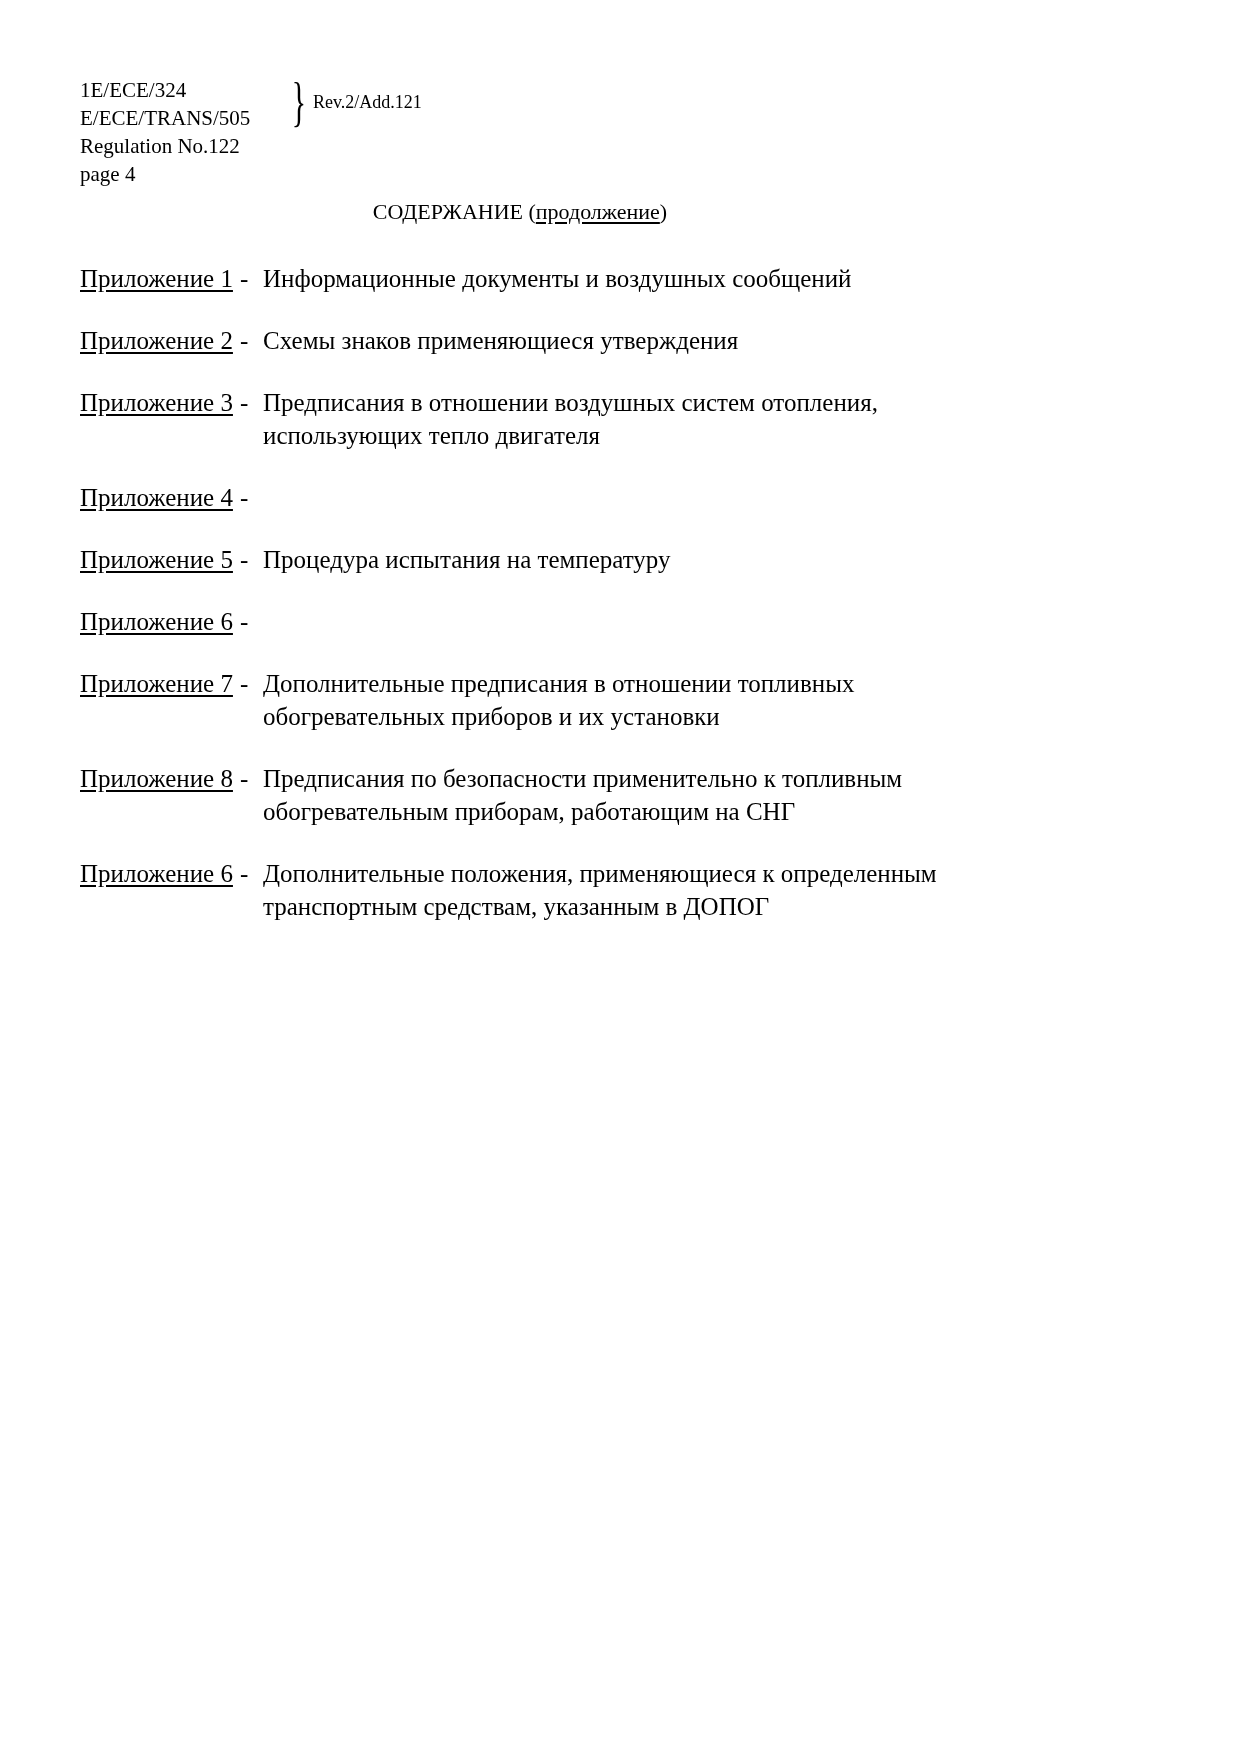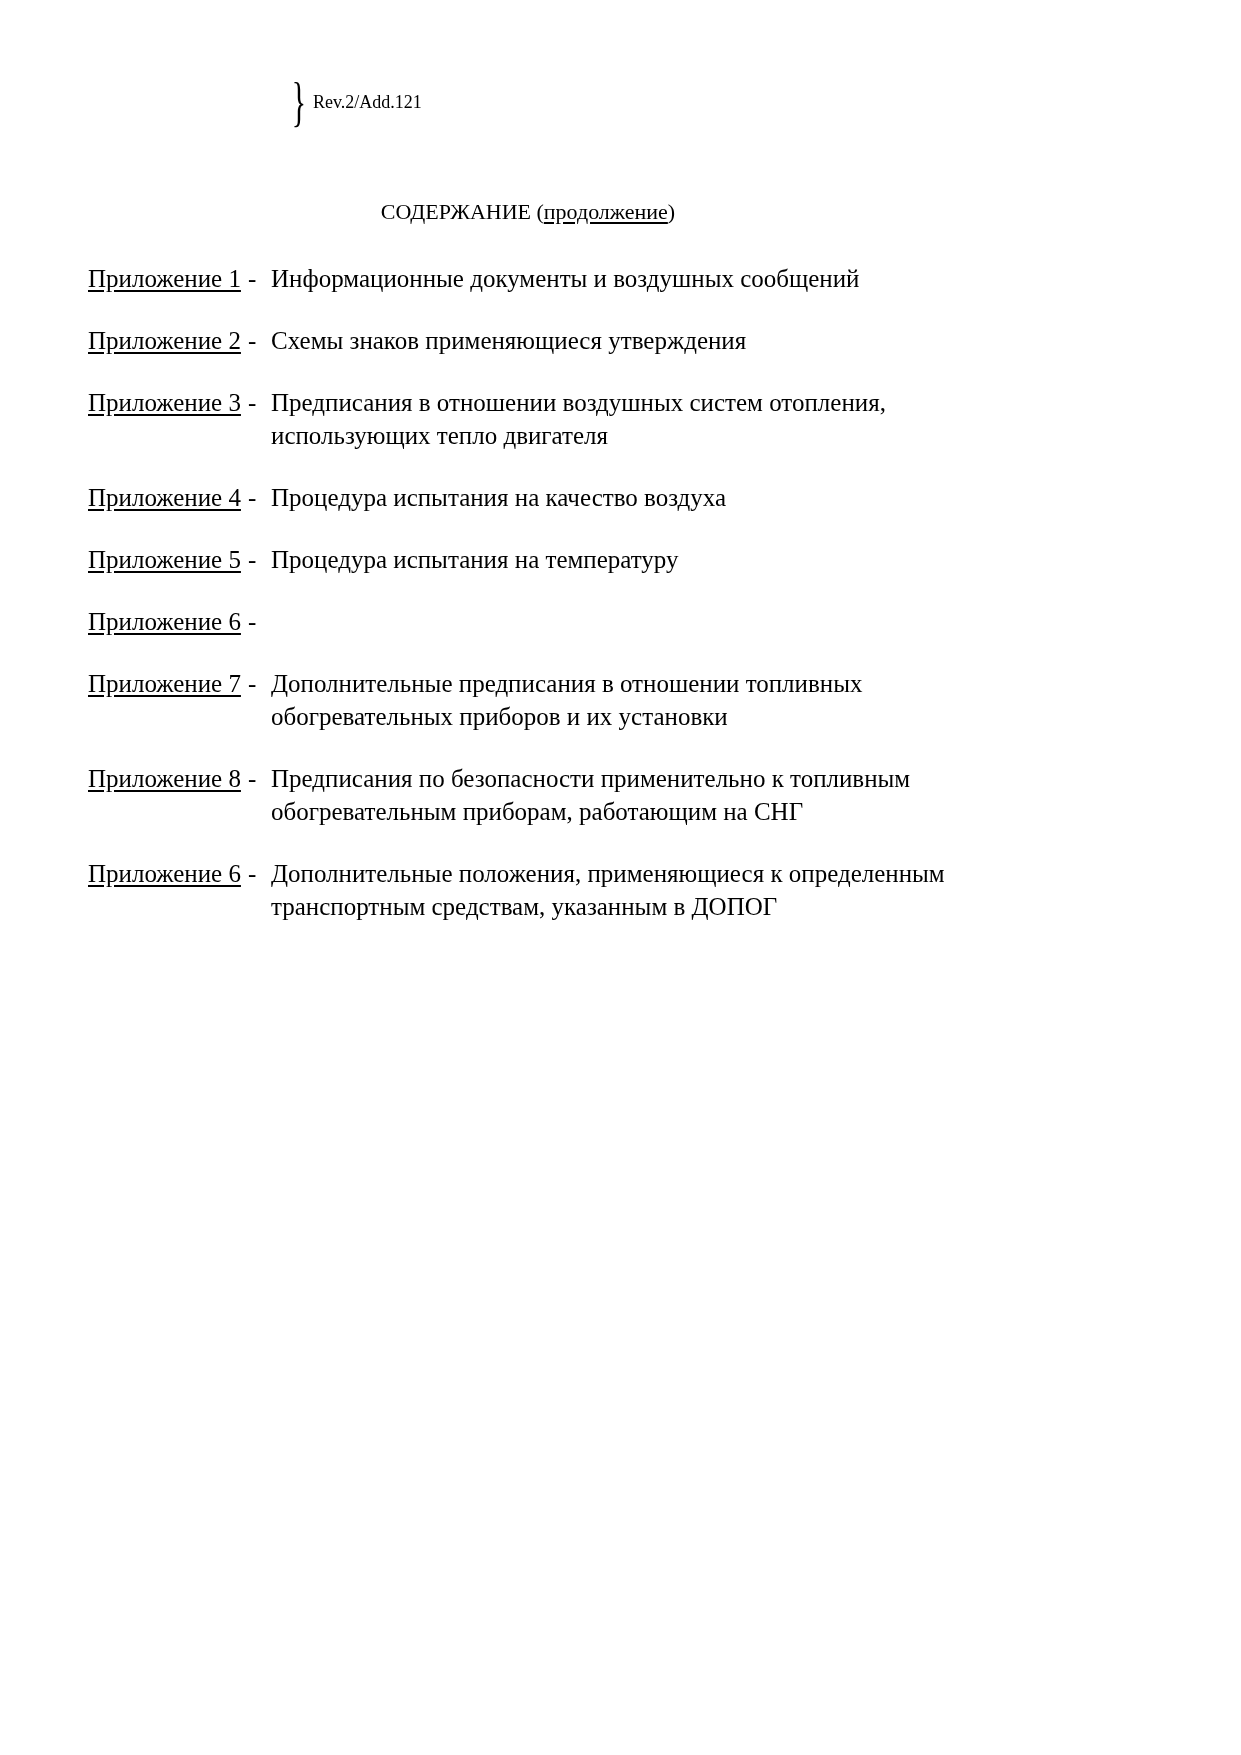--- a/index.html
+++ b/index.html
@@ -47,21 +47,21 @@
     font-weight: 400;
   }
   .rev-label {
     font-size: 18px;
     margin-left: 1px;
   }
 
   
   .content {
     position: absolute;
-    left: 88px;
+    left: 80px;
     top: 198px;
     width: 880px;
   }
   .title {
     text-align: center;
     font-size: 22px;
     line-height: 28px;
     margin: 0 0 36px 0;
     font-weight: normal;
   }
@@ -97,20 +97,26 @@
   }
   .annex-text {
     white-space: pre-line;
   }
 </style>
 </head>
 <body>
 
 <div class="page">
 
+  <div class="header">
+    <div>1E/ECE/324</div>
+    <div>E/ECE/TRANS/505</div>
+    <div>Regulation No.122</div>
+    <div>page 4</div>
+  </div>
 
   <div class="rev-group">
     <span class="brace">}</span>
     <span class="rev-label">Rev.2/Add.121</span>
   </div>
 
   <div class="content">
 
     <div class="title">
       <span>СОДЕРЖАНИЕ (</span><span class="u">продолжение</span><span>)</span>
@@ -134,21 +140,20 @@
       <div class="annex-row">
         <span class="annex-label">Приложение 3</span>
         <span class="annex-dash">-</span>
         <span class="annex-text">Предписания в отношении воздушных систем отопления,
 использующих тепло двигателя</span>
       </div>
 
       <div class="annex-row">
         <span class="annex-label">Приложение 4</span>
         <span class="annex-dash">-</span>
-        <span class="annex-text">Процедура испытания на качество воздуха</span>
       </div>
 
       <div class="annex-row">
         <span class="annex-label">Приложение 5</span>
         <span class="annex-dash">-</span>
         <span class="annex-text">Процедура испытания на температуру</span>
       </div>
 
       <div class="annex-row">
         <span class="annex-label">Приложение 6</span>

